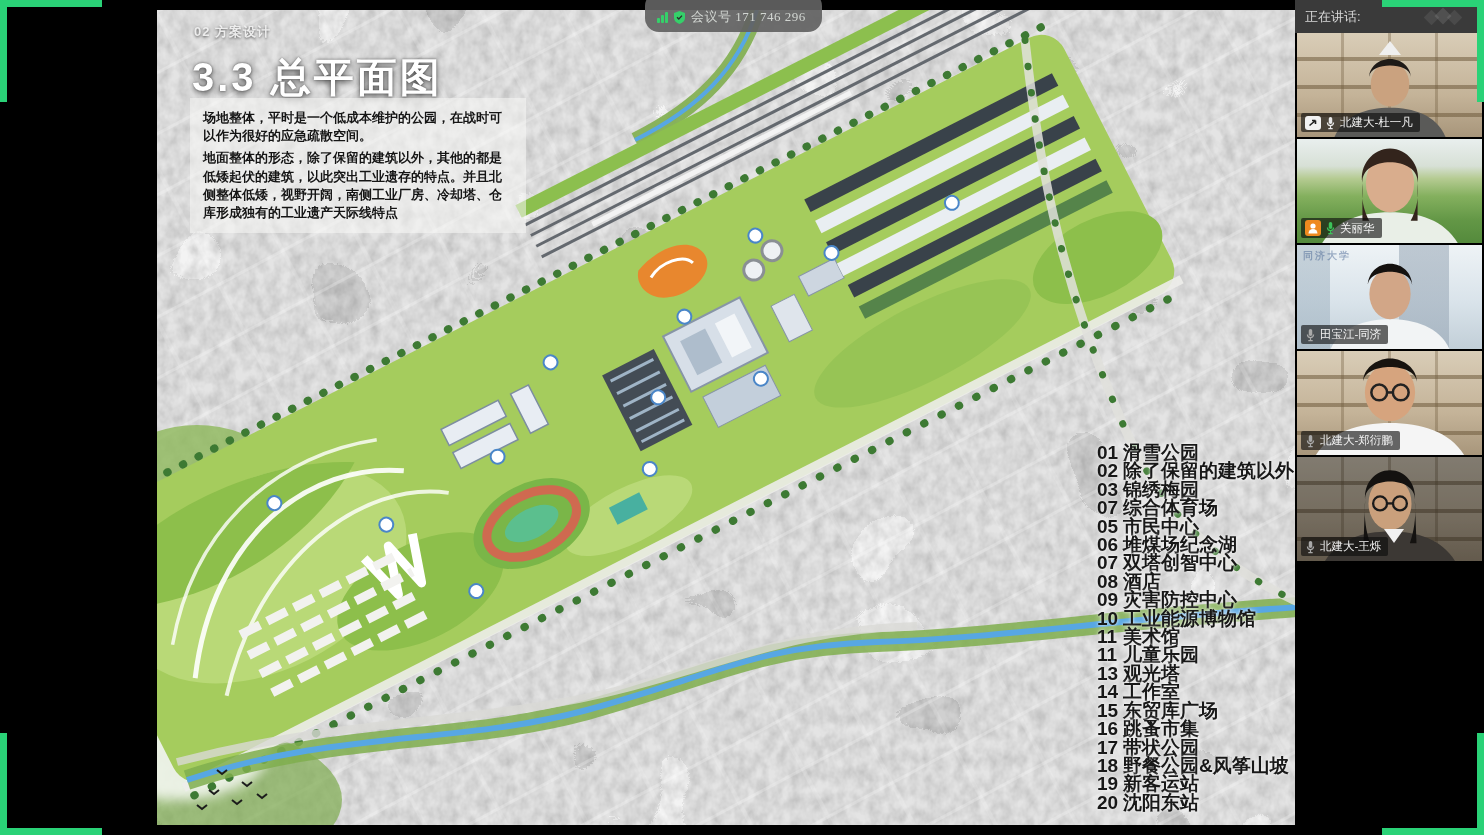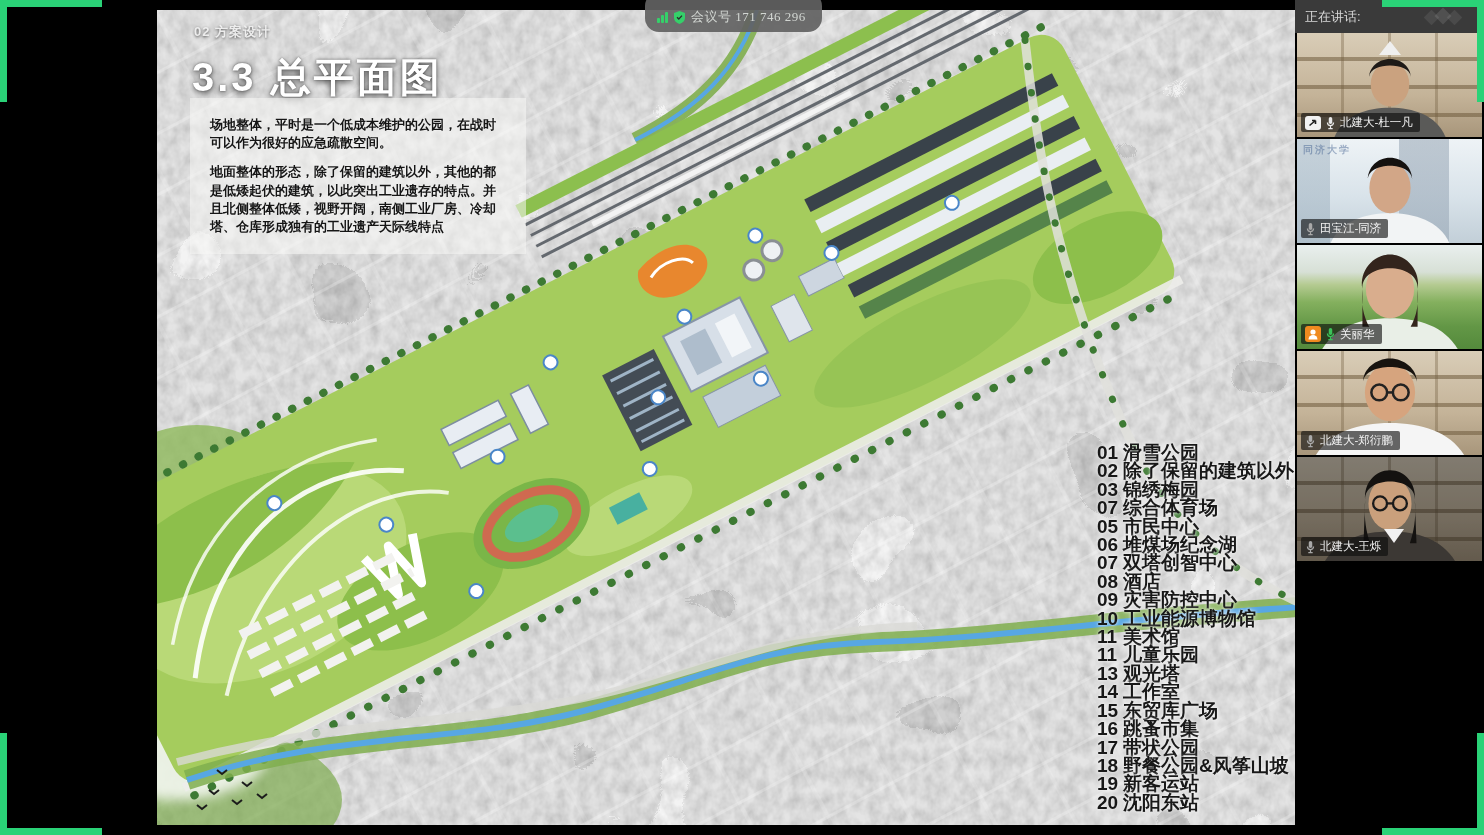--- a/index.html
+++ b/index.html
@@ -10,21 +10,21 @@
   .slide{position:absolute;left:157px;top:10px;width:1174px;height:815px;background:#8b5cf6;overflow:hidden;}
   .mapsvg{position:absolute;left:0;top:0;width:1160px;height:815px;display:block;}
   .slide-margin{position:absolute;right:0;top:0;width:14px;height:815px;background:#f5f5f3;}
 
   .section-label{position:absolute;left:37px;top:13px;font-size:13px;font-weight:700;color:#f0f0f0;
     opacity:.88;text-shadow:0 1px 3px rgba(0,0,0,.7);letter-spacing:1px;}
   .slide-title{position:absolute;left:35px;top:40px;font-size:40px;font-weight:700;color:#fff;
     letter-spacing:3px;text-shadow:0 2px 6px rgba(0,0,0,.65),0 0 2px rgba(0,0,0,.5);}
   .para-box{position:absolute;left:33px;top:88px;width:336px;background:rgba(248,248,246,.55);
     padding:7px 9px;box-sizing:border-box;}
-  .para-box p{margin:11px;font-size:13px;font-weight:700;color:#151515;line-height:1.4;
+  .para-box p{margin:4px;font-size:13px;font-weight:700;color:#151515;line-height:1.4;
     text-shadow:0 0 2px rgba(255,255,255,.6);}
   .legend{position:absolute;left:940px;top:434px;width:228px;}
   .legend-row{font-size:19px;font-weight:700;color:#181818;line-height:18.4px;white-space:nowrap;
     text-shadow:0 0 3px rgba(255,255,255,.85),0 0 7px rgba(255,255,255,.5);}
   .legend-row .ln{display:inline-block;width:26px;}
 
   
   .meeting-pill{position:absolute;left:645px;top:-8px;height:30px;padding:10px 16px 0 12px;
     background:rgba(98,98,98,.92);border-radius:14px;display:flex;align-items:center;gap:6px;z-index:40;}
   .meeting-pill span{font-size:13px;color:#d2d6d2;letter-spacing:.5px;font-family:Liberation Serif, serif;}
@@ -373,55 +373,55 @@
           </svg>
           <svg class="badge" width="11" height="14" viewBox="0 0 12 16">
             <rect x="4" y="1" width="4" height="8" rx="2" fill="#e8e8e8"></rect>
             <path d="M2.5 7.5 a3.5 3.5 0 0 0 7 0 M6 11 V14 M3.5 14.5 H8.5" stroke="#e8e8e8" stroke-width="1.4" fill="none"></path>
           </svg>
           <span class="pname">北建大-杜一凡</span>
         </div>
       </div>
 
       <div class="tile">
-        <div class="tile-bg bg-campus"></div>
-        <div class="tile-wm">同济大学</div>
-        <svg class="person" width="170" height="92" viewBox="0 0 100 58">
-          <path d="M12 58 C 18 43 34 38 50 38 C 66 38 82 43 88 58 Z" fill="#f2f4f5"></path>
-          <ellipse cx="50" cy="22" rx="13" ry="16" fill="#d2a687"></ellipse>
-          <path d="M36 17 C 36 5 64 5 64 17 C 64 9 58 3 50 3 C 42 3 36 9 36 17 Z" fill="#14110f"></path>
-        </svg>
-        <div class="name-bar">
-          <svg class="badge" width="11" height="14" viewBox="0 0 12 16">
-            <rect x="4" y="1" width="4" height="8" rx="2" fill="#a9a9a9"></rect>
-            <path d="M2.5 7.5 a3.5 3.5 0 0 0 7 0 M6 11 V14 M3.5 14.5 H8.5" stroke="#a9a9a9" stroke-width="1.4" fill="none"></path>
-          </svg>
-          <span class="pname">田宝江-同济</span>
-        </div>
-      </div>
-
-      <div class="tile">
         <div class="tile-bg bg-outdoor"></div>
         <svg class="person" width="190" height="100" viewBox="0 0 100 58">
           <path d="M10 58 C 18 44 32 39 50 39 C 68 39 82 44 90 58 Z" fill="#e9efe7"></path>
           <ellipse cx="50" cy="22" rx="14" ry="17" fill="#d9ad8d"></ellipse>
           <path d="M34 22 C 33 6 67 6 66 22 C 68 12 60 2 50 2 C 40 2 32 12 34 22 Z" fill="#33241c"></path>
           <path d="M34 22 C 33 34 36 40 38 44 L34 44 Z M66 22 C 67 34 64 40 62 44 L66 44 Z" fill="#33241c"></path>
         </svg>
         <div class="name-bar">
           <svg class="badge" width="16" height="16" viewBox="0 0 16 16">
             <rect width="16" height="16" rx="3" fill="#ef8a1f"></rect>
             <circle cx="8" cy="6" r="2.6" fill="#fff"></circle>
             <path d="M3.5 13.5 a4.5 4.5 0 0 1 9 0 Z" fill="#fff"></path>
           </svg>
           <svg class="badge" width="11" height="14" viewBox="0 0 12 16">
             <rect x="4" y="1" width="4" height="8" rx="2" fill="#3cc25a"></rect>
             <path d="M2.5 7.5 a3.5 3.5 0 0 0 7 0 M6 11 V14 M3.5 14.5 H8.5" stroke="#3cc25a" stroke-width="1.4" fill="none"></path>
           </svg>
           <span class="pname">关丽华</span>
+        </div>
+      </div>
+
+      <div class="tile">
+        <div class="tile-bg bg-campus"></div>
+        <div class="tile-wm">同济大学</div>
+        <svg class="person" width="170" height="92" viewBox="0 0 100 58">
+          <path d="M12 58 C 18 43 34 38 50 38 C 66 38 82 43 88 58 Z" fill="#f2f4f5"></path>
+          <ellipse cx="50" cy="22" rx="13" ry="16" fill="#d2a687"></ellipse>
+          <path d="M36 17 C 36 5 64 5 64 17 C 64 9 58 3 50 3 C 42 3 36 9 36 17 Z" fill="#14110f"></path>
+        </svg>
+        <div class="name-bar">
+          <svg class="badge" width="11" height="14" viewBox="0 0 12 16">
+            <rect x="4" y="1" width="4" height="8" rx="2" fill="#a9a9a9"></rect>
+            <path d="M2.5 7.5 a3.5 3.5 0 0 0 7 0 M6 11 V14 M3.5 14.5 H8.5" stroke="#a9a9a9" stroke-width="1.4" fill="none"></path>
+          </svg>
+          <span class="pname">田宝江-同济</span>
         </div>
       </div>
 
       <div class="tile">
         <div class="tile-bg bg-shelf"></div>
         <svg class="person" width="200" height="104" viewBox="0 0 100 58">
           <path d="M8 58 C 16 44 32 39 50 39 C 68 39 84 44 92 58 Z" fill="#f5f5f5"></path>
           <ellipse cx="50" cy="22" rx="14" ry="16" fill="#d6a47e"></ellipse>
           <path d="M35 16 C 36 5 64 5 65 16 C 65 9 58 3 50 3 C 42 3 35 9 35 16 Z" fill="#17130f"></path>
           <g stroke="#222" stroke-width="1.4" fill="none">

